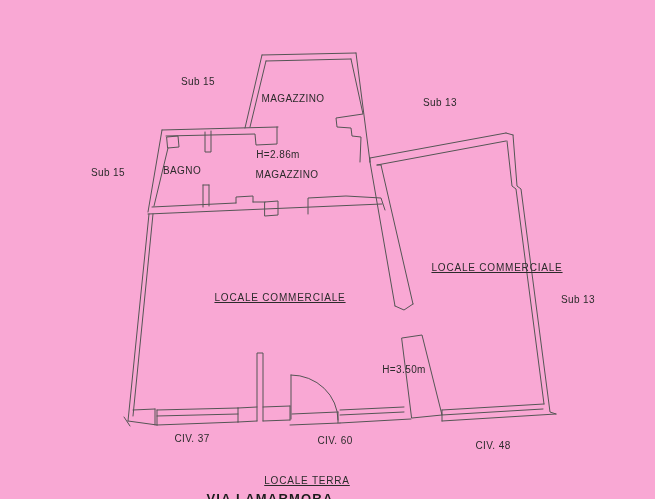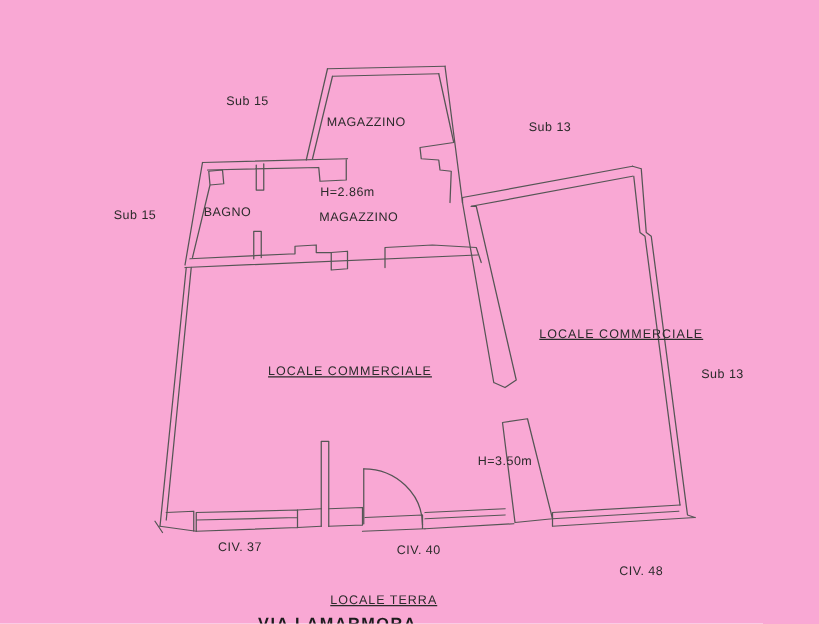--- a/index.html
+++ b/index.html
@@ -83,19 +83,19 @@
   <div class="lbl" style="left:440px;top:97px;">Sub 13</div>
   <div class="lbl" style="left:278px;top:149px;">H=2.86m</div>
   <div class="lbl" style="left:108px;top:167px;">Sub 15</div>
   <div class="lbl" style="left:182px;top:165px;">BAGNO</div>
   <div class="lbl" style="left:287px;top:169px;">MAGAZZINO</div>
   <div class="lbl wide" style="left:497px;top:262px;">LOCALE COMMERCIALE</div>
   <div class="lbl wide" style="left:280px;top:292px;">LOCALE COMMERCIALE</div>
   <div class="lbl" style="left:578px;top:294px;">Sub 13</div>
   <div class="lbl" style="left:404px;top:318px;margin-top:46px;">H=3.50m</div>
   <div class="lbl" style="left:192px;top:433px;">CIV. 37</div>
-  <div class="lbl" style="left:335px;top:435px;">CIV. 40</div>
-  <div class="lbl" style="left:493px;top:452px;margin-left:20px;">CIV. 48</div>
+  <div class="lbl" style="left:335px;top:435px;">CIV. 60</div>
+  <div class="lbl" style="left:493px;top:440px;">CIV. 48</div>
 
   <div class="lbl wide" style="left:307px;top:475px;">LOCALE TERRA</div>
   <div class="lbl street" style="left:270px;top:491px;">VIA LAMARMORA</div>
 
 </div>
 
 </body></html>

